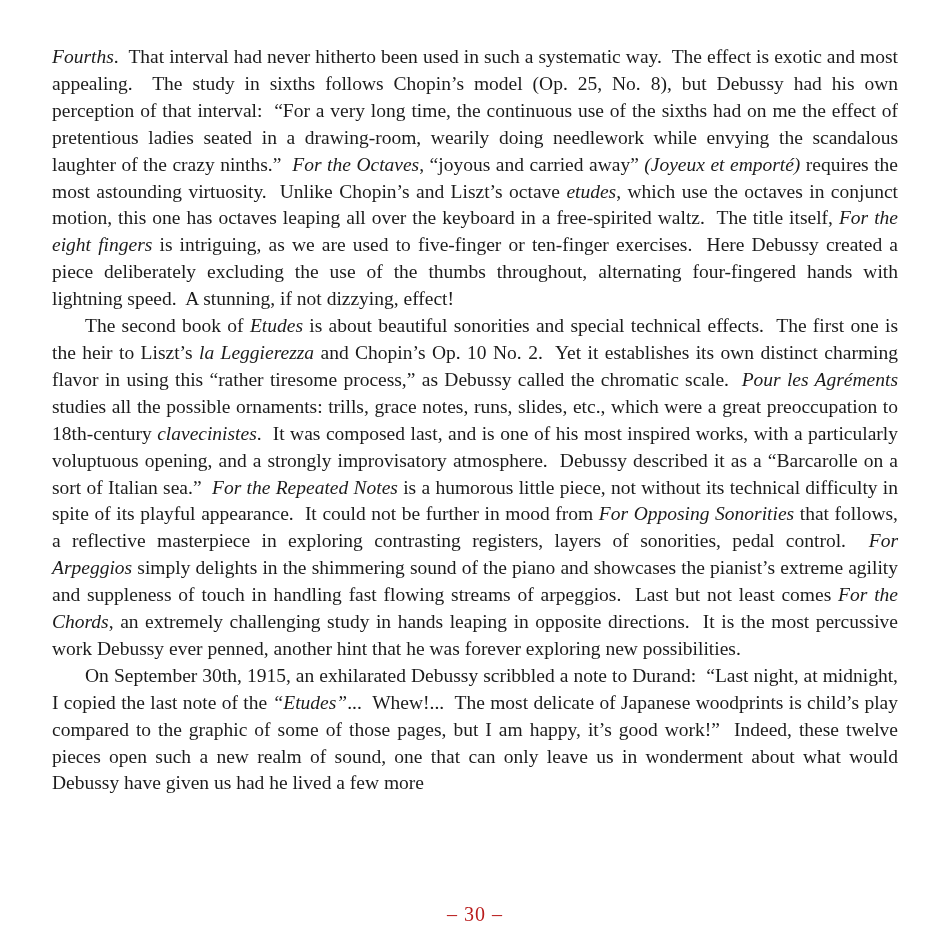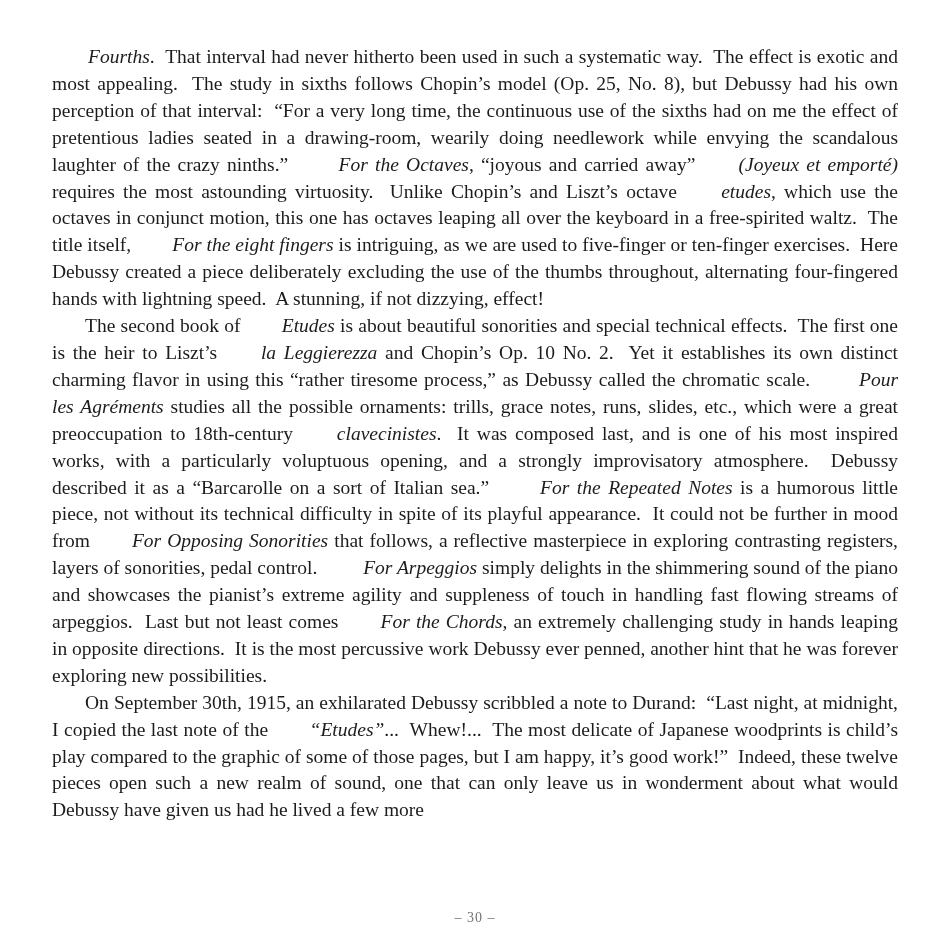--- a/index.html
+++ b/index.html
@@ -27,31 +27,30 @@
   }
   .para {
     margin: 0;
     padding: 0;
   }
   .para.indent {
     text-indent: 33px;
   }
   .para em {
     font-style: italic;
-    margin-left: 36px;
   }
   .footer {
     position: absolute;
     left: 0;
     bottom: 16px;
     width: 100%;
     text-align: center;
-    font-size: 14px;
+    font-size: 20px;
     letter-spacing: 1px;
-    color: #737373;
+    color: #b91c1c;
   }
 </style>
 </head>
 <body>
 
 <div class="page">
   <div class="body-text"><p class="para"><em>Fourths</em><span>.  That interval had never hitherto been used in such a systematic way.  The effect is exotic and most appealing.  The study in sixths follows Chopin’s model (Op. 25, No. 8), but Debussy had his own perception of that interval:  “For a very long time, the continuous use of the sixths had on me the effect of pretentious ladies seated in a drawing-room, wearily doing needlework while envying the scandalous laughter of the crazy ninths.”  </span><em>For the Octaves</em><span>, “joyous and carried away” </span><em>(Joyeux et emporté)</em><span> requires the most astounding virtuosity.  Unlike Chopin’s and Liszt’s octave </span><em>etudes</em><span>, which use the octaves in conjunct motion, this one has octaves leaping all over the keyboard in a free-spirited waltz.  The title itself, </span><em>For the eight fingers</em><span> is intriguing, as we are used to five-finger or ten-finger exercises.  Here Debussy created a piece deliberately excluding the use of the thumbs throughout, alternating four-fingered hands with lightning speed.  A stunning, if not dizzying, effect!</span></p><p class="para indent"><span>The second book of </span><em>Etudes</em><span> is about beautiful sonorities and special technical effects.  The first one is the heir to Liszt’s </span><em>la Leggierezza</em><span> and Chopin’s Op. 10 No. 2.  Yet it establishes its own distinct charming flavor in using this “rather tiresome process,” as Debussy called the chromatic scale.  </span><em>Pour les Agréments</em><span> studies all the possible ornaments: trills, grace notes, runs, slides, etc., which were a great preoccupation to 18th-century </span><em>clavecinistes</em><span>.  It was composed last, and is one of his most inspired works, with a particularly voluptuous opening, and a strongly improvisatory atmosphere.  Debussy described it as a “Barcarolle on a sort of Italian sea.”  </span><em>For the Repeated Notes</em><span> is a humorous little piece, not without its technical difficulty in spite of its playful appearance.  It could not be further in mood from </span><em>For Opposing Sonorities</em><span> that follows, a reflective masterpiece in exploring contrasting registers, layers of sonorities, pedal control.  </span><em>For Arpeggios</em><span> simply delights in the shimmering sound of the piano and showcases the pianist’s extreme agility and suppleness of touch in handling fast flowing streams of arpeggios.  Last but not least comes </span><em>For the Chords</em><span>, an extremely challenging study in hands leaping in opposite directions.  It is the most percussive work Debussy ever penned, another hint that he was forever exploring new possibilities.</span></p><p class="para indent"><span>On September 30th, 1915, an exhilarated Debussy scribbled a note to Durand:  “Last night, at midnight, I copied the last note of the </span><em>“Etudes”</em><span>...  Whew!...  The most delicate of Japanese woodprints is child’s play compared to the graphic of some of those pages, but I am happy, it’s good work!”  Indeed, these twelve pieces open such a new realm of sound, one that can only leave us in wonderment about what would Debussy have given us had he lived a few more</span></p></div>
   <div class="footer">– 30 –</div>
 </div>
 

